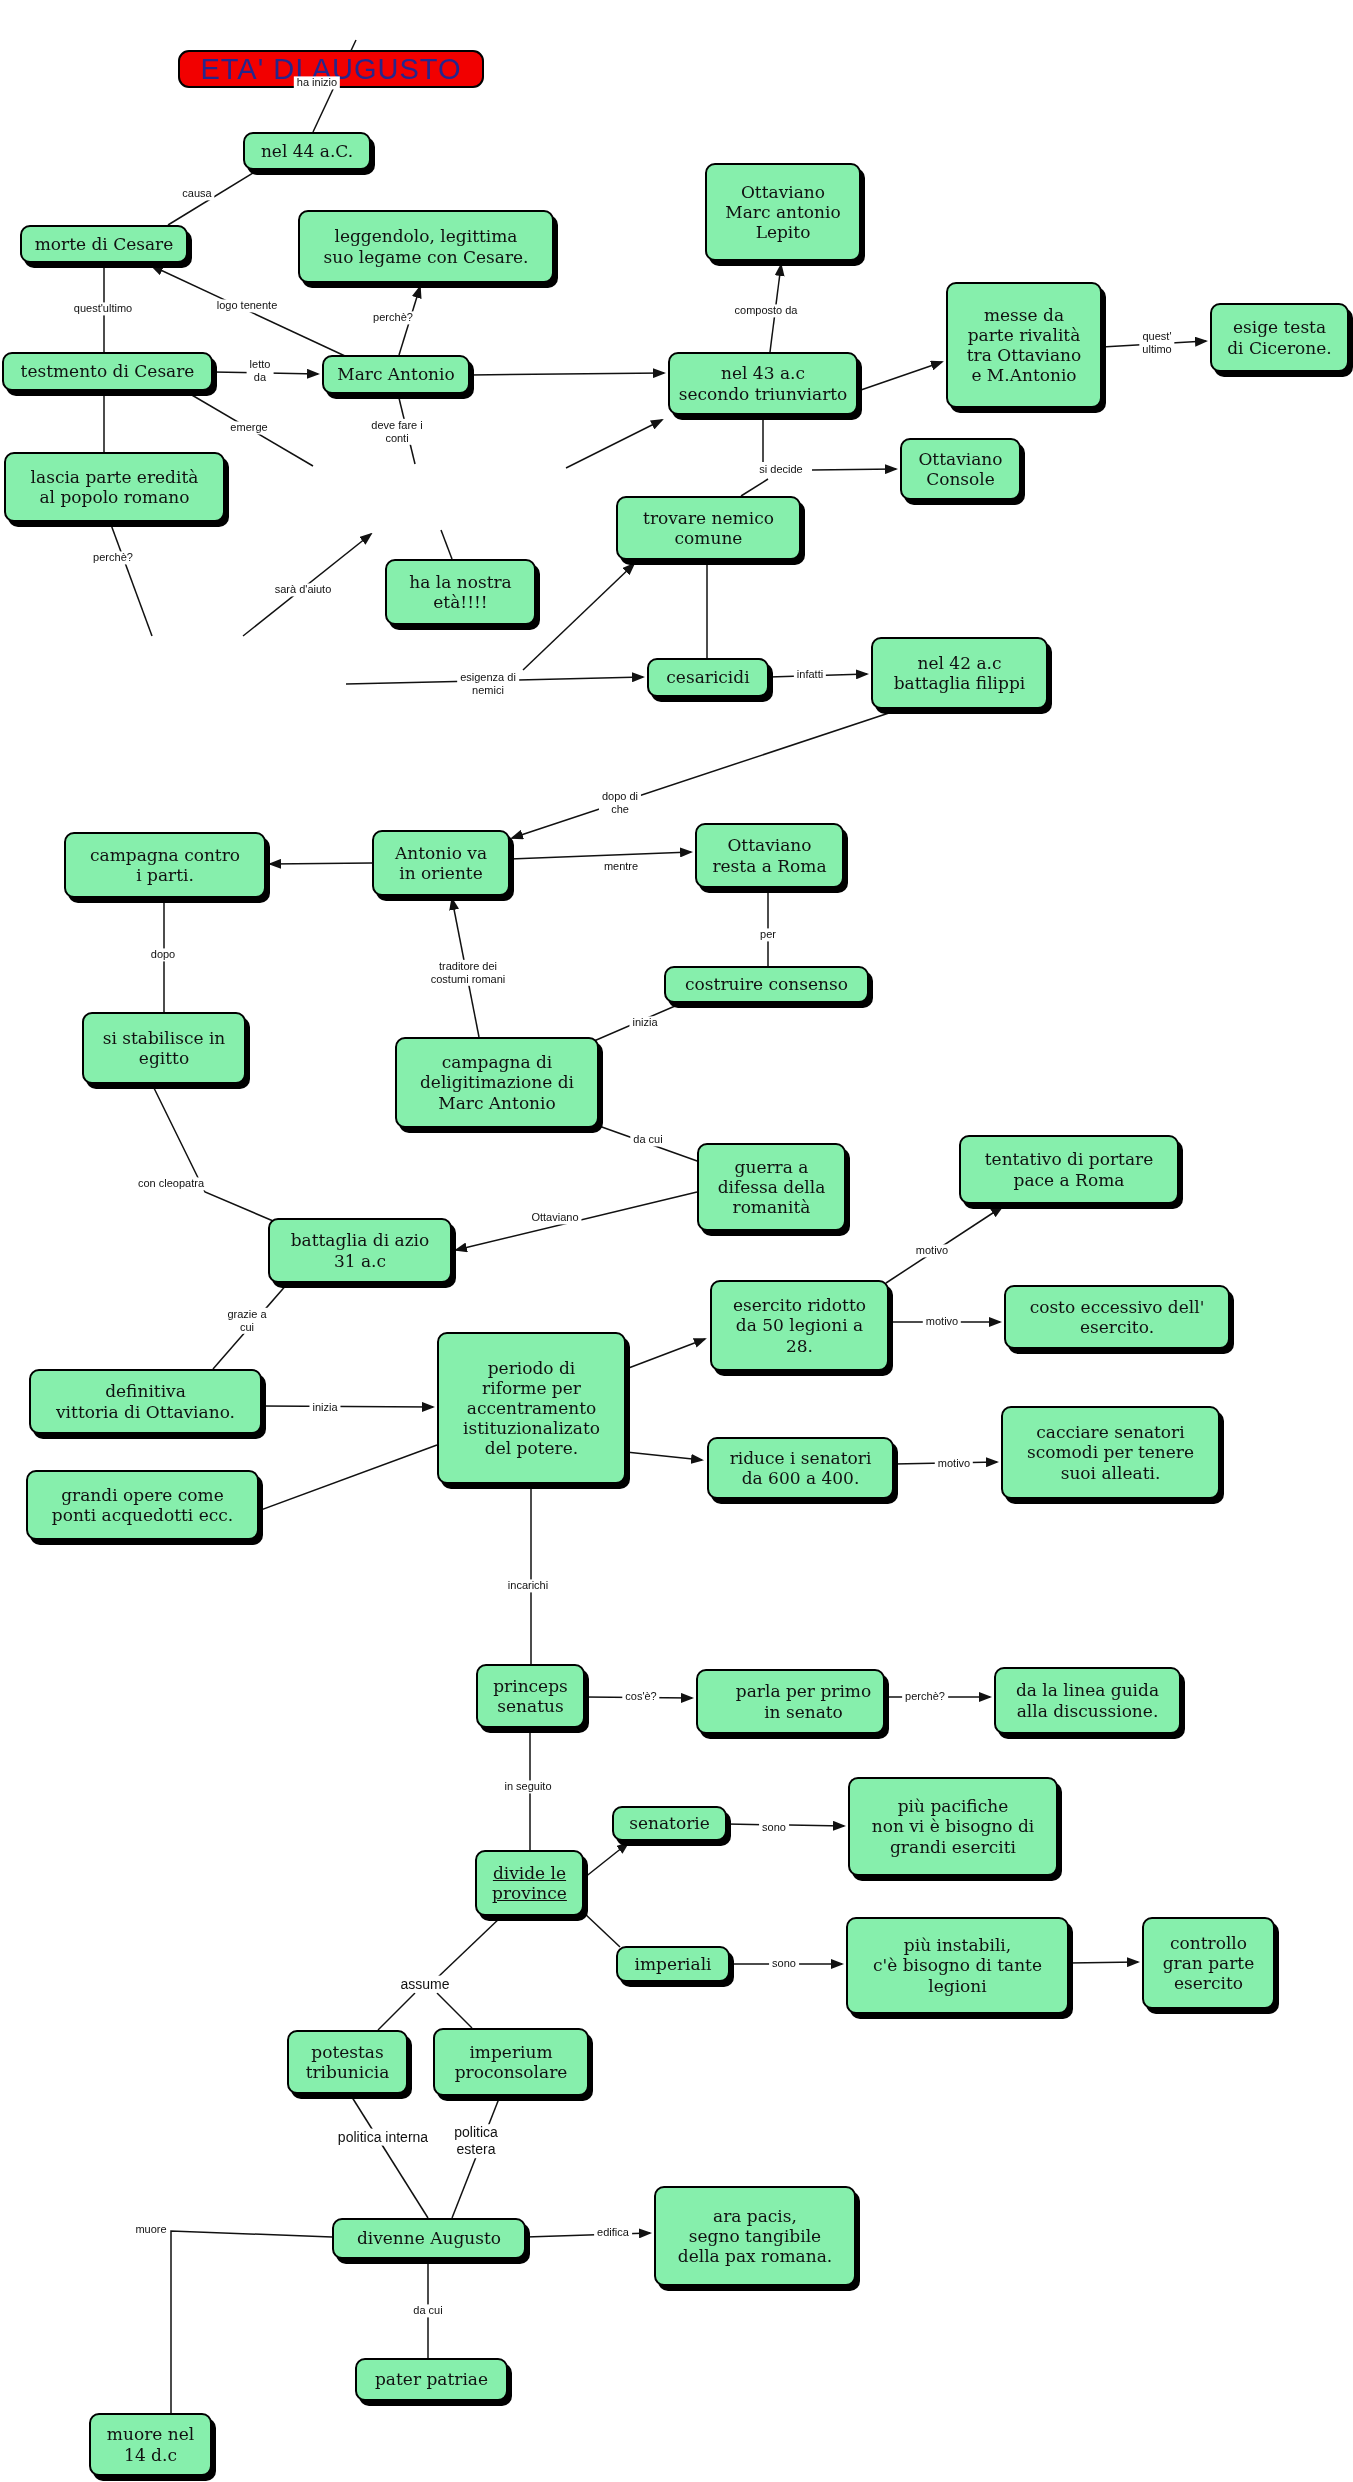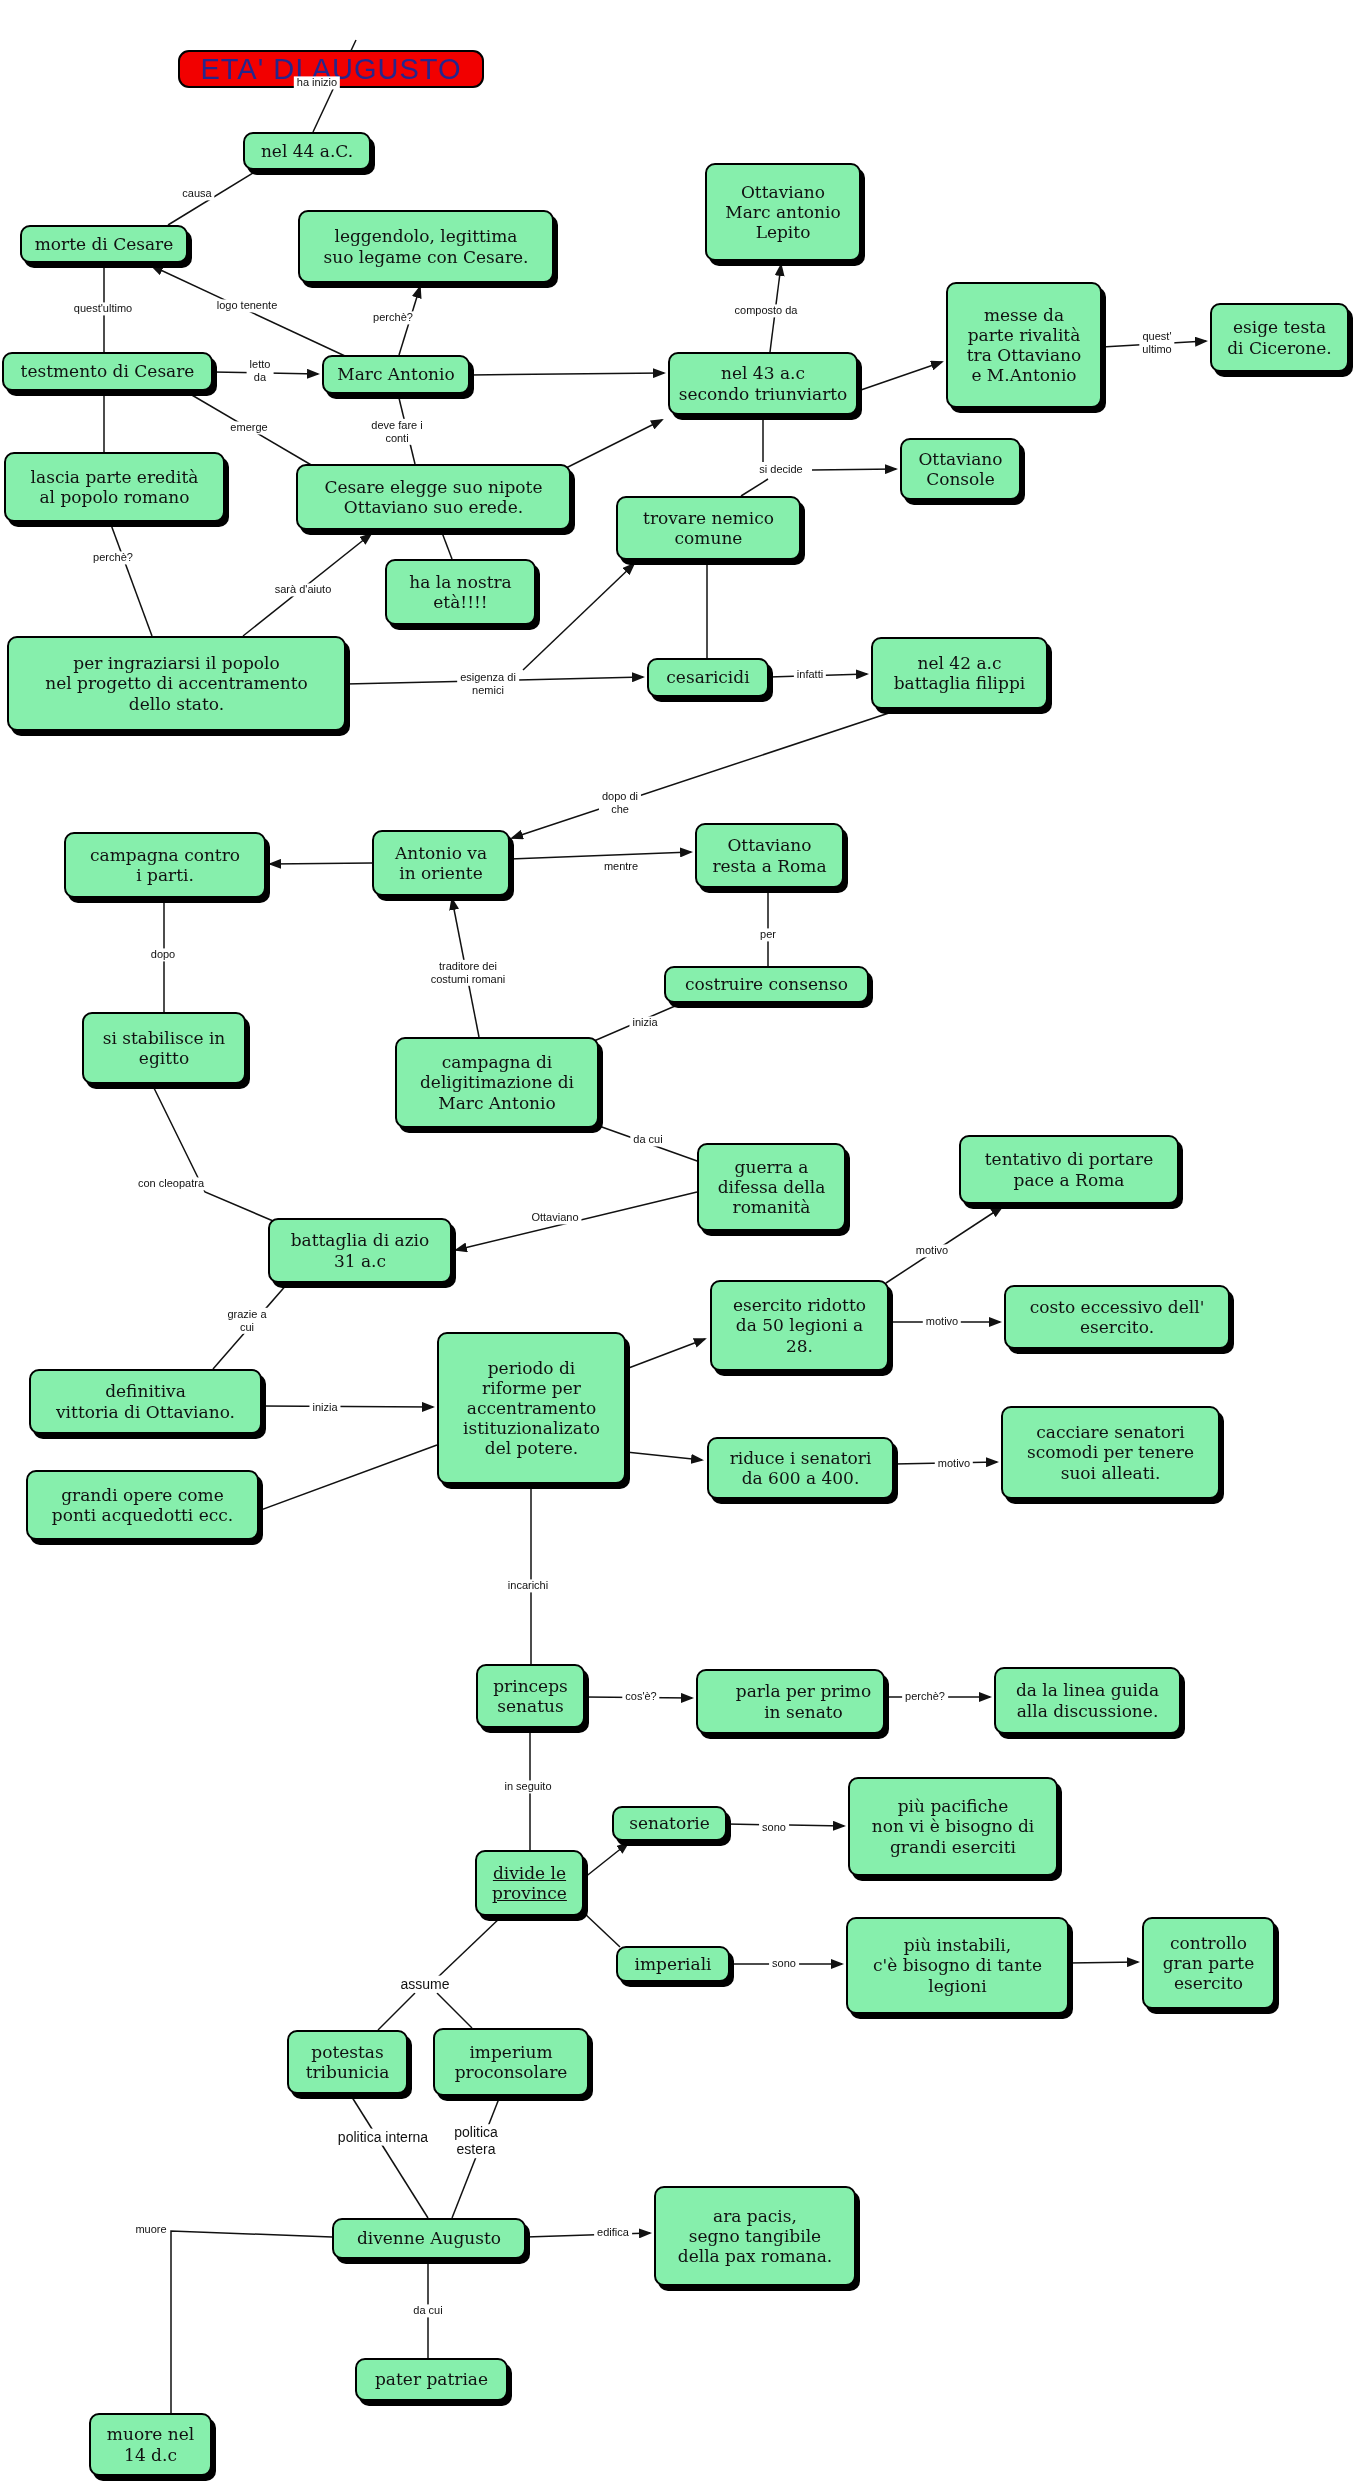--- a/index.html
+++ b/index.html
@@ -158,29 +158,24 @@
     <div class="node" style="left: 1210px; top: 303px; width: 139px; height: 69px;">esige testa
 di Cicerone.</div>
     <div class="node" style="left: 2px; top: 352px; width: 211px; height: 39px;">testmento di Cesare</div>
     <div class="node" style="left: 322px; top: 355px; width: 148px; height: 39px;">Marc Antonio</div>
     <div class="node" style="left: 668px; top: 352px; width: 190px; height: 63px;">nel 43 a.c
 secondo triunviarto</div>
     <div class="node" style="left: 900px; top: 438px; width: 121px; height: 62px;">Ottaviano
 Console</div>
     <div class="node" style="left: 4px; top: 452px; width: 221px; height: 70px;">lascia parte eredità
 al popolo romano</div>
-    <div class="node" style="left: 296px; top: 464px; width: 275px; height: 66px;">Cesare elegge suo nipote
-Ottaviano suo erede.</div>
     <div class="node" style="left: 616px; top: 496px; width: 185px; height: 64px;">trovare nemico
 comune</div>
     <div class="node" style="left: 385px; top: 559px; width: 151px; height: 66px;">ha la nostra
 età!!!!</div>
-    <div class="node" style="left: 7px; top: 636px; width: 339px; height: 95px;">per ingraziarsi il popolo
-nel progetto di accentramento
-dello stato.</div>
     <div class="node" style="left: 647px; top: 658px; width: 122px; height: 39px;">cesaricidi</div>
     <div class="node" style="left: 871px; top: 637px; width: 177px; height: 72px;">nel 42 a.c
 battaglia filippi</div>
     <div class="node" style="left: 64px; top: 832px; width: 202px; height: 66px;">campagna contro
 i parti.</div>
     <div class="node" style="left: 372px; top: 830px; width: 138px; height: 66px;">Antonio va
 in oriente</div>
     <div class="node" style="left: 695px; top: 823px; width: 149px; height: 65px;">Ottaviano
 resta a Roma</div>
     <div class="node" style="left: 664px; top: 966px; width: 205px; height: 37px;">costruire consenso</div>

